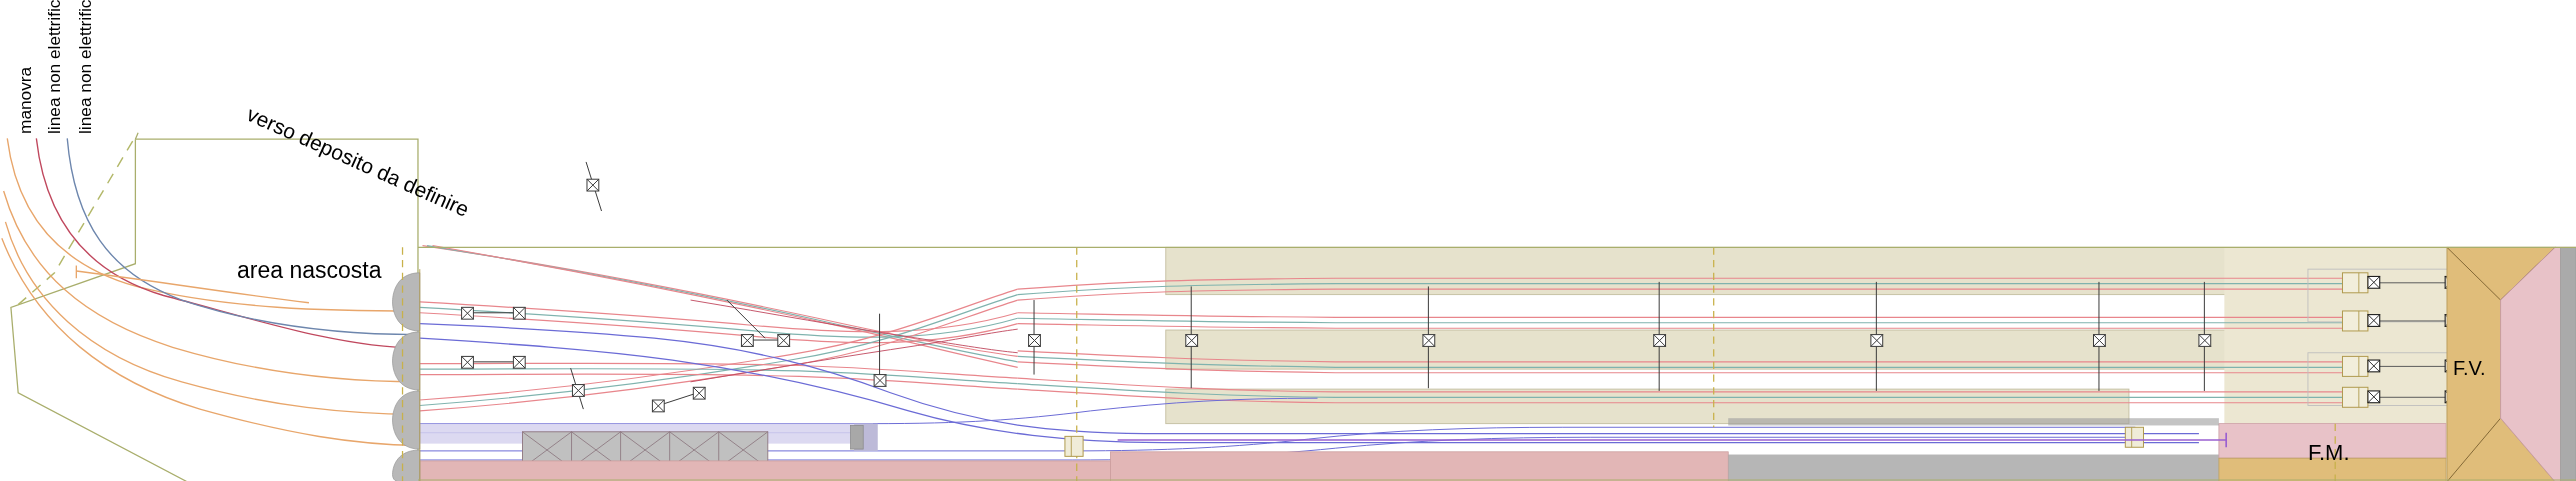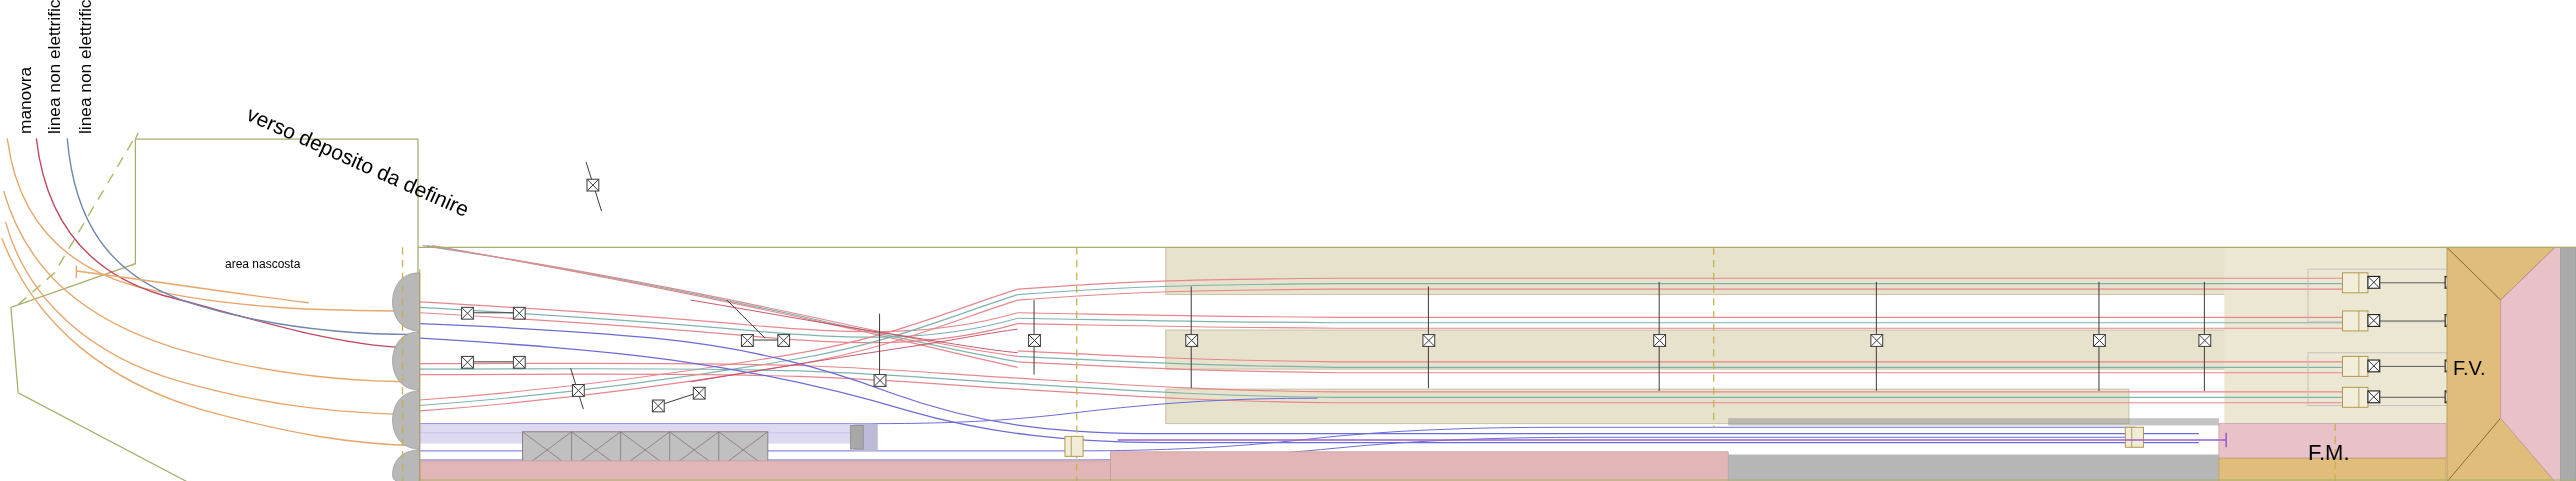--- a/index.html
+++ b/index.html
@@ -359,20 +359,20 @@
   </svg>
 
   <div class="lbl vlbl" style="left:14.5px;top:134px;font-size:17.3px;">manovra</div>
 
   <div class="lbl vlbl" style="left:44px;top:134px;font-size:17.3px;">linea non elettrificata</div>
 
   <div class="lbl vlbl" style="left:75px;top:134px;font-size:17.3px;">linea non elettrificata</div>
 
   <div class="lbl rot25" style="left:253px;top:102px;font-size:21px;">verso deposito da definire</div>
 
-  <div class="lbl" style="left:225px;top:257px;font-size:12px;">area nascosta</div>
+  <div class="lbl" style="left:237px;top:257px;font-size:23px;">area nascosta</div>
 
   <div class="lbl" style="left:2453px;top:357px;font-size:20px;">F.V.</div>
 
   <div class="lbl" style="left:2308px;top:440px;font-size:22px;">F.M.</div>
 
 </div>
 
 
 </body></html>

